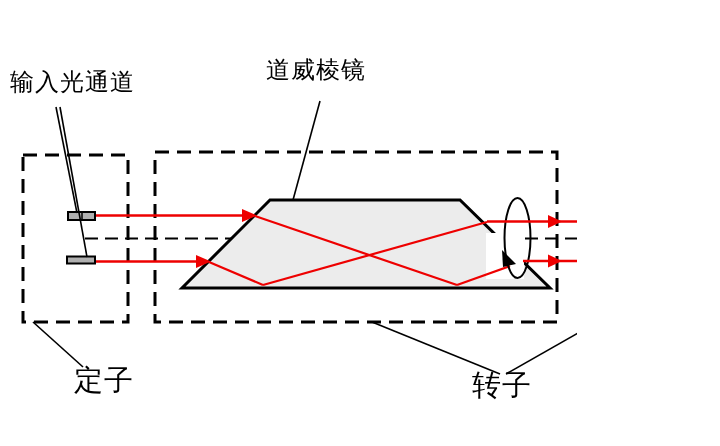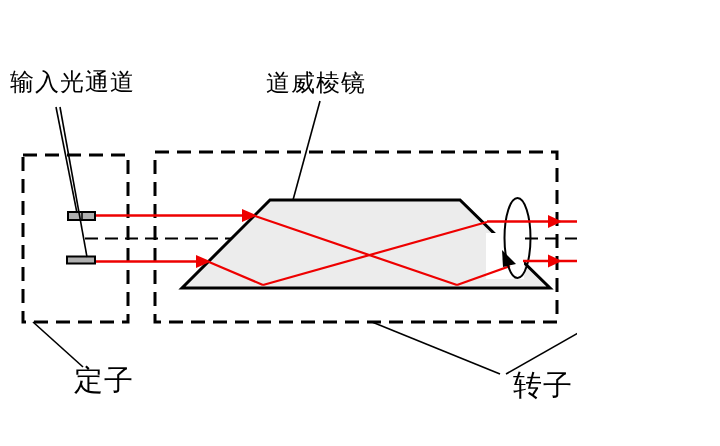--- a/index.html
+++ b/index.html
@@ -84,17 +84,17 @@
       <line x1="320" y1="101" x2="293" y2="200"></line>
       <line x1="608" y1="108" x2="628" y2="217"></line>
       <line x1="612" y1="108" x2="645" y2="258"></line>
       <line x1="33" y1="322" x2="83" y2="367"></line>
       <line x1="372" y1="322" x2="500" y2="374"></line>
       <line x1="592" y1="325" x2="506" y2="374"></line>
     </g>
   </svg>
 
   <div class="label" style="left:10px;top:70px;">输入光通道</div>
-  <div class="label" style="left:266px;top:71px;">道威棱镜</div>
+  <div class="label" style="left:266px;top:58px;">道威棱镜</div>
   <div class="label small-bottom" style="left:74px;top:366px;">定子</div>
-  <div class="label small-bottom" style="left:472px;top:371px;margin-left:41px;">转子</div>
+  <div class="label small-bottom" style="left:472px;top:371px;">转子</div>
 
 </div>
 
 </body></html>

